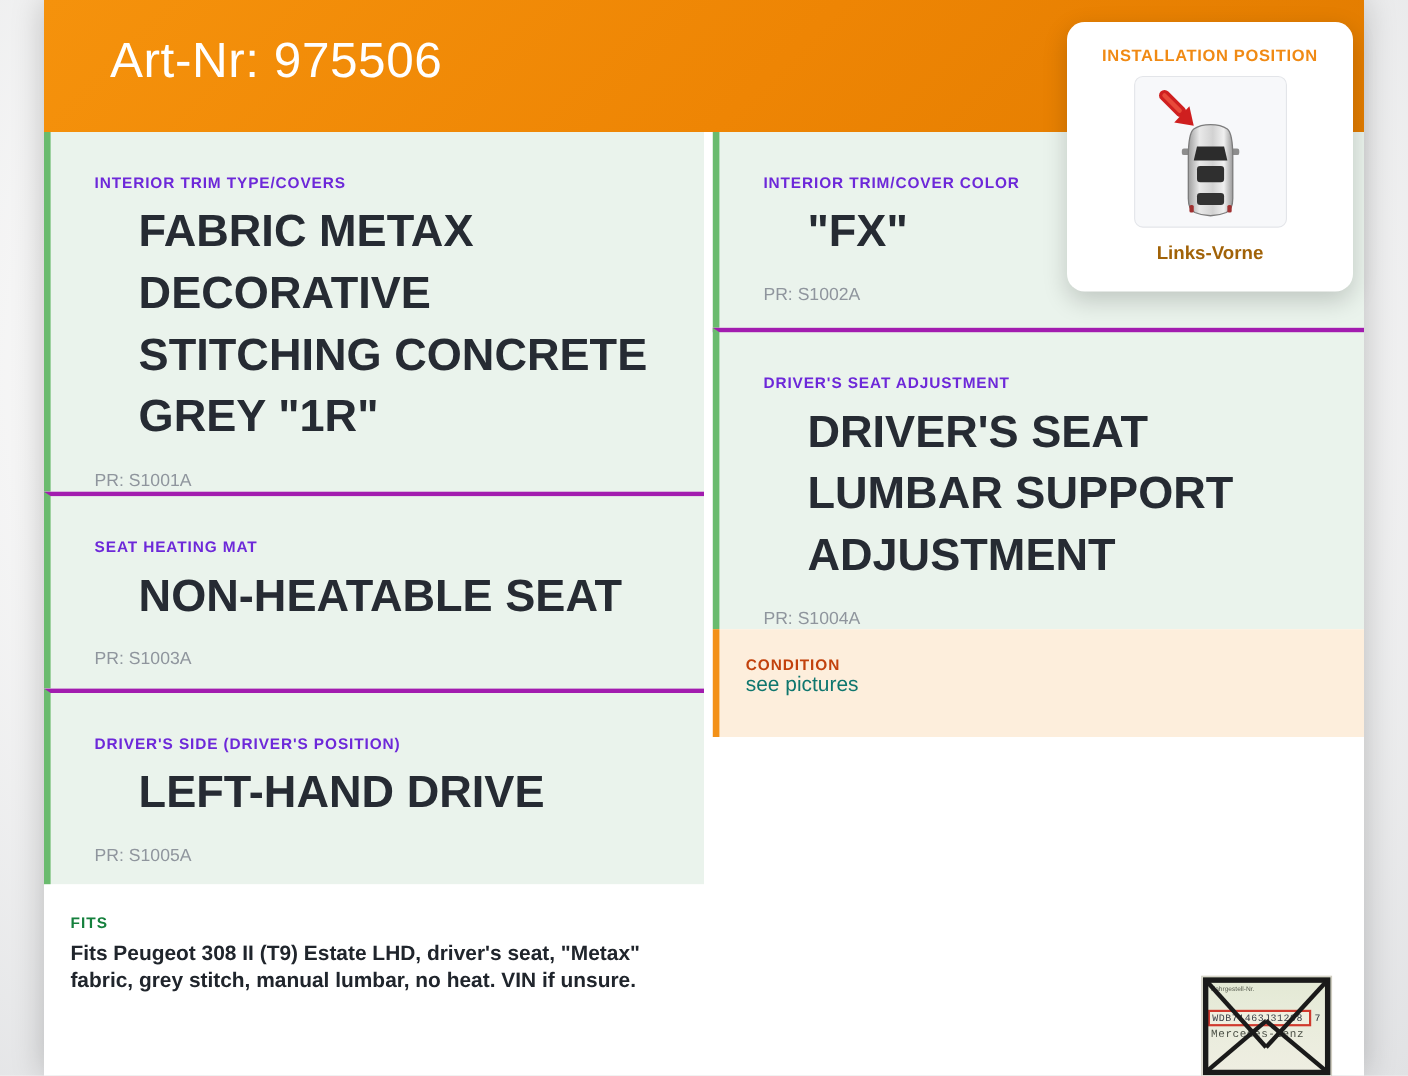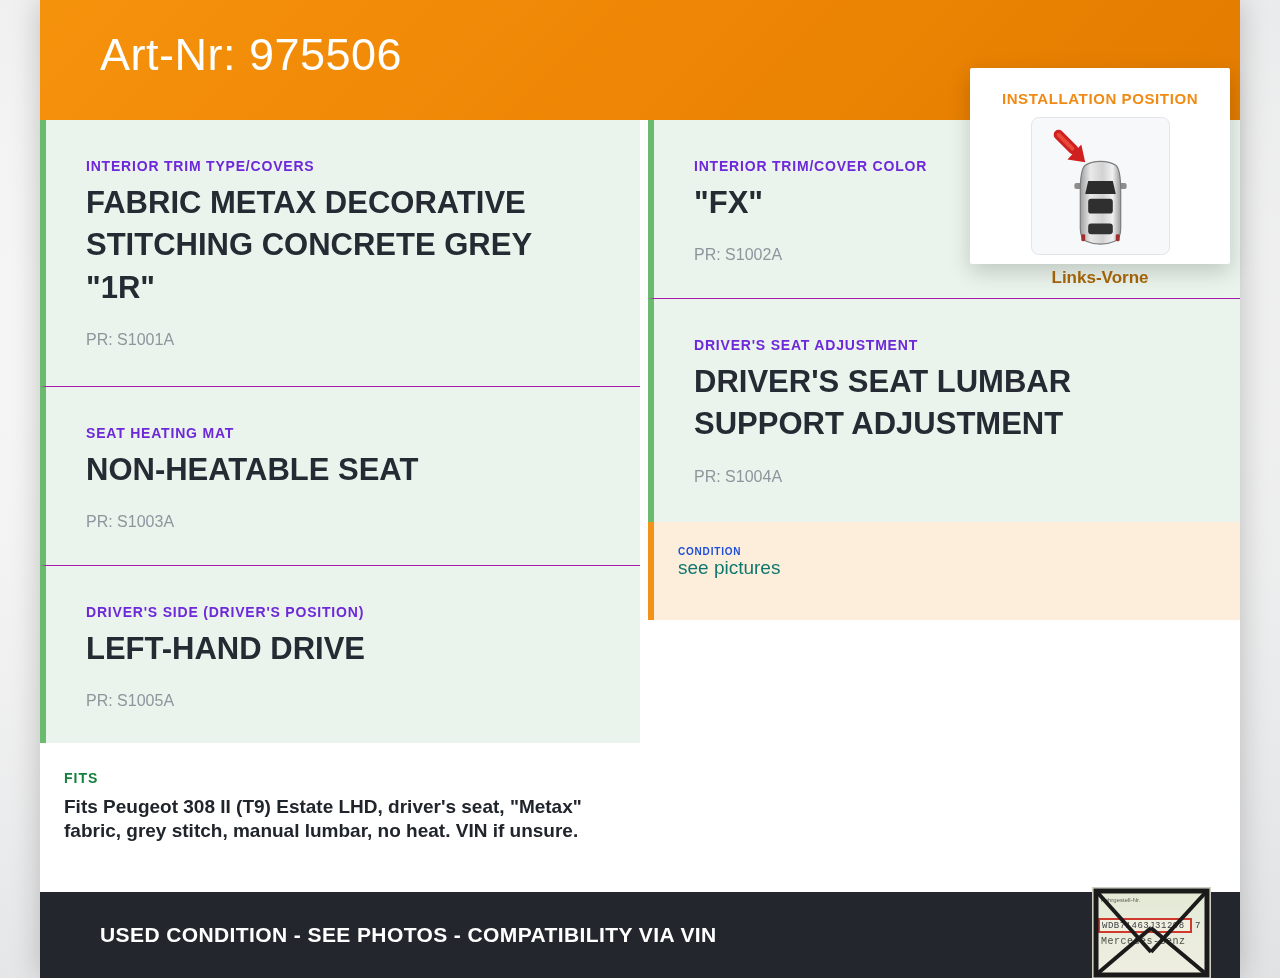--- a/index.html
+++ b/index.html
@@ -18,63 +18,63 @@
     height:120px;
     background:linear-gradient(135deg,#f5920c 0%, #ee8504 55%, #e27c00 100%);
     display:flex; align-items:center;
   }
   .header h1 {
     color:#ffffff; font-size:45px; font-weight:400; letter-spacing:0.5px;
     padding-left:60px; padding-bottom:10px;
   }
   
   .install-card {
-    position:absolute; top:20px; right:10px; width:260px; height:196px;
-    background:#ffffff; border-radius:2px; box-shadow:0 8px 22px rgba(0,0,0,0.18);
-    z-index:5; text-align:center; padding-top:22px;margin-top:48px;
+    position:absolute; top:20px; right:10px; width:260px; height:245px;
+    background:#ffffff; border-radius:16px; box-shadow:0 8px 22px rgba(0,0,0,0.18);
+    z-index:5; text-align:center; padding-top:22px;
   }
   .install-card .pos-label {
     color:#f08a14; font-size:15px; font-weight:800; letter-spacing:0.6px;
   }
   .car-box {
     width:139px; height:138px; margin:10px auto 0 auto;
     background:#f7f8fa; border:1px solid #e3e5e9; border-radius:8px;
     display:flex; align-items:center; justify-content:center;
   }
   .install-card .pos-caption {
     margin-top:13px; color:#a16207; font-size:17px; font-weight:700;
   }
   
   .columns { display:flex; gap:8px; background:#ffffff; }
   .col-left  { width:600px; }
   .col-right { width:592px; }
   .spec-card {
     background:#eaf3ec; border-left:6px solid #6abb6e;
     padding:38px 40px 0 40px;
   }
-  .spec-card + .spec-card { border-top:1px solid #a21caf; }
+  .spec-card + .spec-card { border-top:4px solid #a21caf; }
   .c-l1 { min-height:266px; }
   .c-l2 { min-height:179px; }
   .c-l3 { min-height:178px; }
   .c-r1 { min-height:178px; }
   .c-r2 { min-height:224px; }
   .spec-label {
     color:#6d28d9; font-size:14px; font-weight:700; letter-spacing:0.8px;
   }
   .spec-value {
-    color:#262b33; font-size:31px; font-weight:800; line-height:1.37;
-    margin-top:8px; max-width:480px;
+    color:#262b33; font-size:41px; font-weight:800; line-height:1.37;
+    margin-top:8px; max-width:480px;margin-left:40px;
   }
   .spec-pr { color:#8f959d; font-size:16px; font-weight:500; margin-top:22px; }
   .condition-card {
     background:#fdeedc; border-left:6px solid #f39118;
     min-height:98px; padding:24px 30px 0 24px;
   }
   .condition-label {
-    color:#1d4ed8; font-size:10px; font-weight:800; letter-spacing:0.8px;
+    color:#c2410c; font-size:14px; font-weight:800; letter-spacing:0.8px;
   }
   .condition-value { color:#0f766e; font-size:19px; font-weight:400; margin-top:0; }
   .fits-card { background:#ffffff; padding:27px 30px 0 24px; min-height:145px; }
   .fits-label { color:#15803d; font-size:14px; font-weight:700; letter-spacing:1px; }
   .fits-text {
     color:#20252c; font-size:19px; font-weight:700; line-height:1.26;
     margin-top:9px; max-width:545px;
   }
   
   .footer {
@@ -197,23 +197,20 @@
         <div class="spec-value">DRIVER'S SEAT LUMBAR SUPPORT ADJUSTMENT</div>
         <div class="spec-pr">PR: S1004A</div>
       </div>
       <div class="condition-card">
         <div class="condition-label">CONDITION</div>
         <div class="condition-value">see pictures</div>
       </div>
     </div>
   </div>
 
-  <div class="footer">
-    <div class="footer-text">USED CONDITION - SEE PHOTOS - COMPATIBILITY VIA VIN</div>
-  </div>
 
   <div class="vin-stamp">
     <div class="vin-doc">
       <div class="doc-label">Fahrgestell-Nr.</div>
       <div class="vin-box">
         <span class="vin-text">WDB71463J31298</span>
       </div>
       <div class="vin-extra">7</div>
       <div class="brand-text">Mercedes-Benz</div>
     </div>

